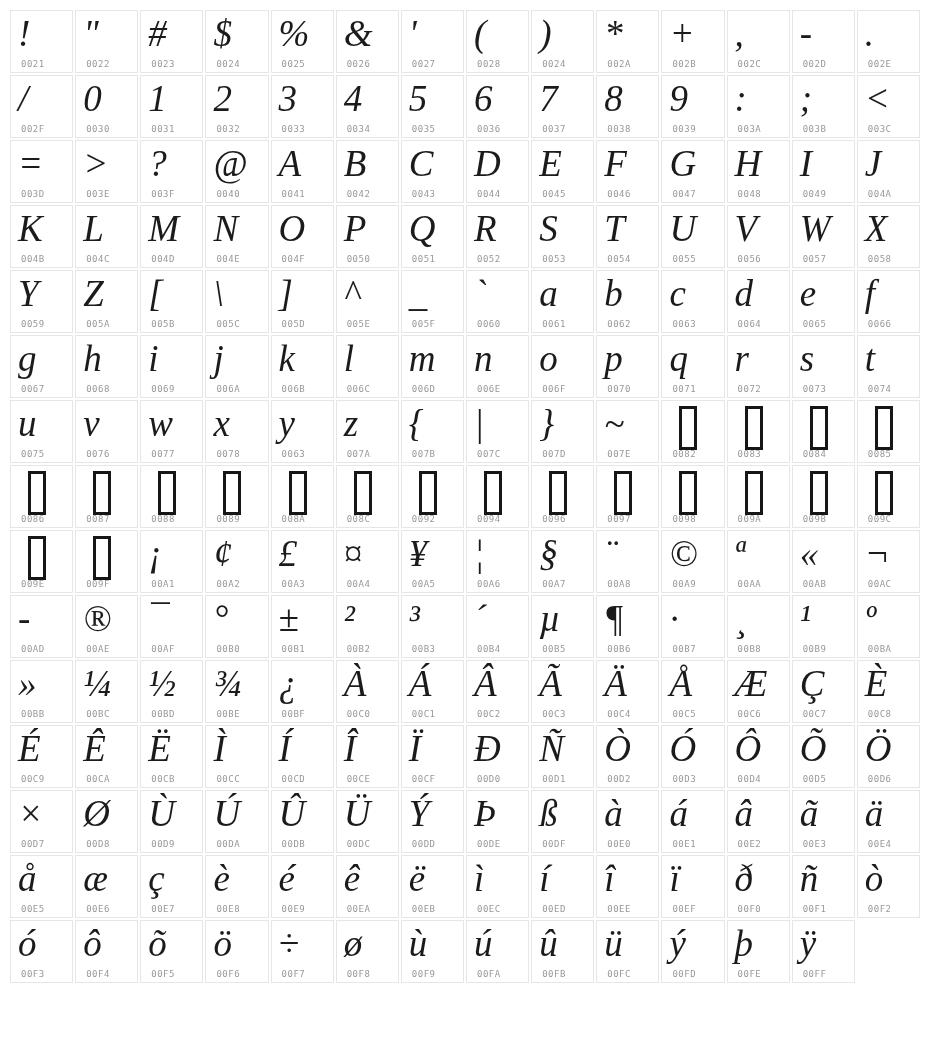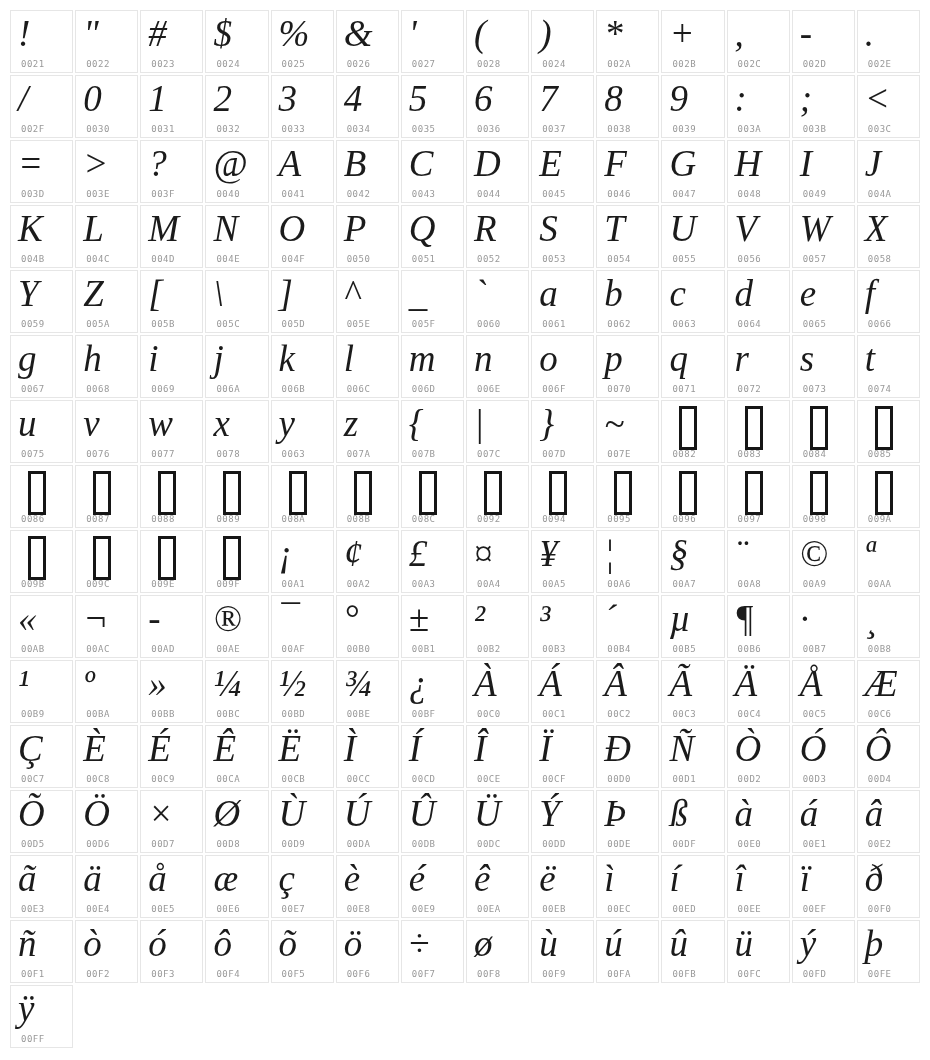--- a/index.html
+++ b/index.html
@@ -466,37 +466,29 @@
     <div class="cell">
       <div class="glyph"><span class="notdef"></span></div>
       <div class="code">0089</div>
     </div>
     <div class="cell">
       <div class="glyph"><span class="notdef"></span></div>
       <div class="code">008A</div>
     </div>
     <div class="cell">
       <div class="glyph"><span class="notdef"></span></div>
-      <div class="code">008B</div>
-    </div>
-    <div class="cell">
-      <div class="glyph"><span class="notdef"></span></div>
       <div class="code">008C</div>
     </div>
     <div class="cell">
       <div class="glyph"><span class="notdef"></span></div>
       <div class="code">0092</div>
     </div>
     <div class="cell">
       <div class="glyph"><span class="notdef"></span></div>
       <div class="code">0094</div>
-    </div>
-    <div class="cell">
-      <div class="glyph"><span class="notdef"></span></div>
-      <div class="code">0095</div>
     </div>
     <div class="cell">
       <div class="glyph"><span class="notdef"></span></div>
       <div class="code">0096</div>
     </div>
     <div class="cell">
       <div class="glyph"><span class="notdef"></span></div>
       <div class="code">0097</div>
     </div>
     <div class="cell">

